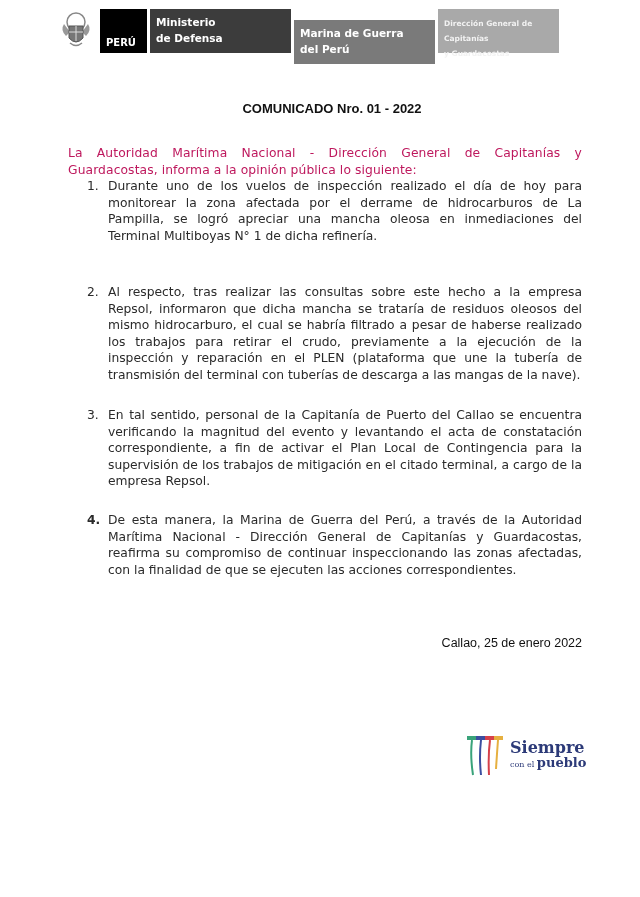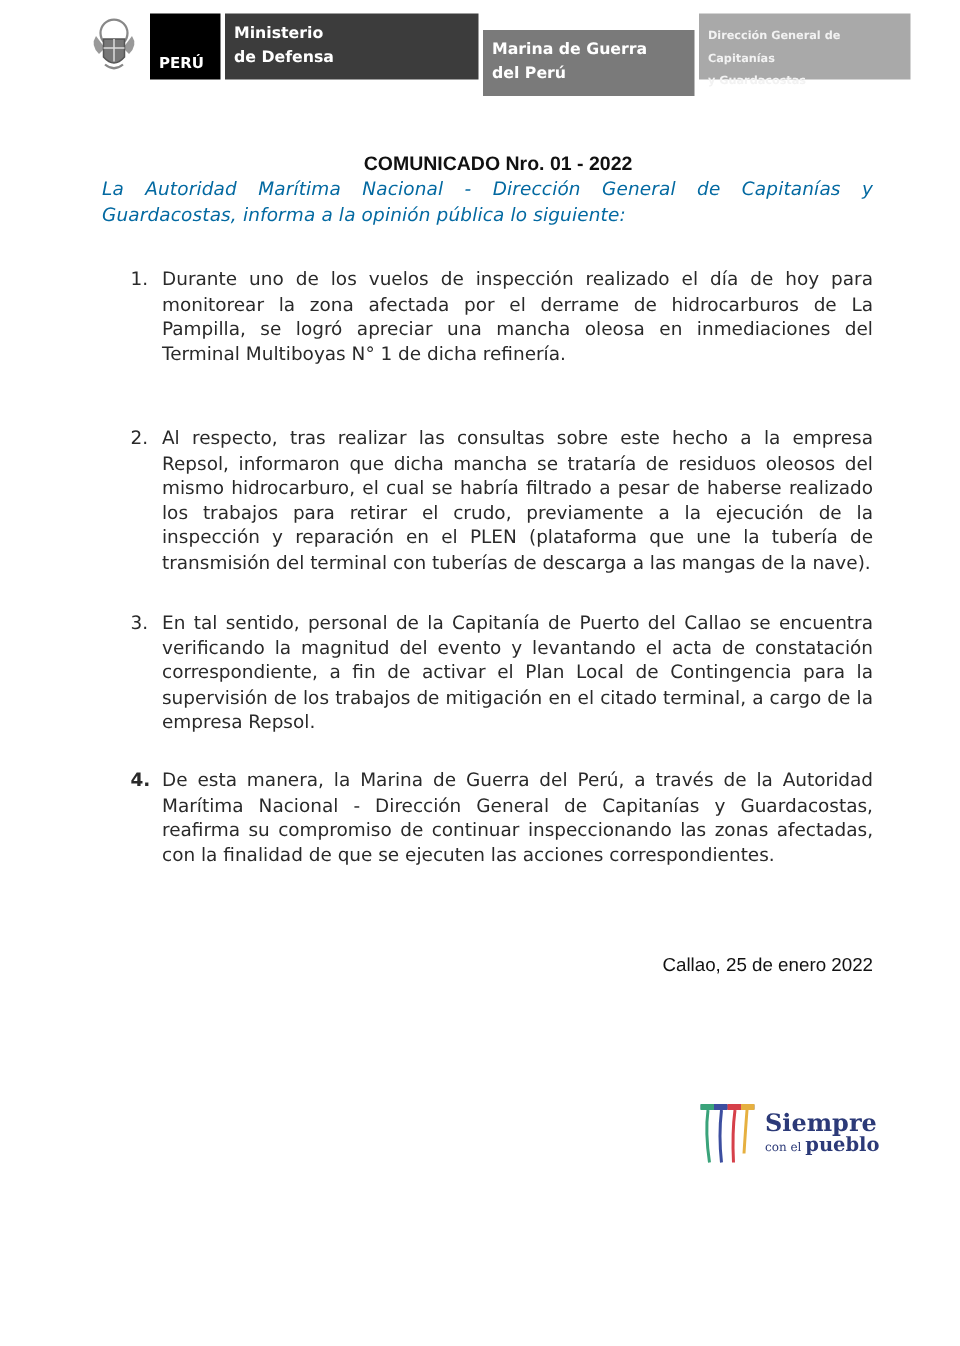--- a/index.html
+++ b/index.html
@@ -4,26 +4,26 @@
 <style>
   html, body { margin: 0; padding: 0; }
   body {
     width: 640px; height: 897px; background: #ffffff; position: relative; overflow: hidden;
     font-family: "Liberation Sans", sans-serif; color: #222;
   }
   .header { position: absolute; top: 8px; left: 56px; height: 46px; display: flex; align-items: stretch; }
   .shield { width: 40px; height: 44px; margin-right: 4px; display: flex; align-items: center; justify-content: center; }
   .hbox { height: 44px; margin-top: 1px; box-sizing: border-box; padding: 5px 6px; color: #fff; font-family: "DejaVu Sans", sans-serif; font-weight: bold; }
   .hb-peru { background: #000; width: 47px; display: flex; align-items: flex-end; font-size: 10px; margin-right: 3px; }
-  .hb-min { background: #3c3c3c; width: 169px; font-size: 10.5px; line-height: 16px; margin-right: 3px; }
+  .hb-min { background: #3c3c3c; width: 141px; font-size: 10.5px; line-height: 16px; margin-right: 3px; }
   .hb-mar { background: #7a7a7a; width: 141px; font-size: 10.5px; line-height: 16px; margin-right: 3px; margin-top: 12px; }
-  .hb-dir { background: #a9a9a9; width: 141px; font-size: 7.5px; line-height: 15px; padding-top: 7px; color: #f2f2f2; }
+  .hb-dir { background: #a9a9a9; width: 121px; font-size: 7.5px; line-height: 15px; padding-top: 7px; color: #f2f2f2; }
 
   .title { position: absolute; top: 101px; left: 0; width: 640px; text-align: center; font-weight: bold; font-size: 13px; color: #111; padding-left: 12px; }
-  .intro { position: absolute; top: 118px; left: 68px; width: 514px; font-size: 13.2px; line-height: 17px; text-align: justify; text-align-last: left; font-family: "DejaVu Sans", sans-serif; font-size: 12.3px; color: #0369a1; letter-spacing: 0.1px; font-style: italic; }
+  .intro { position: absolute; top: 145px; left: 68px; width: 514px; font-size: 13.2px; line-height: 17px; text-align: justify; text-align-last: left; font-family: "DejaVu Sans", sans-serif; font-size: 12.3px; color: #be185d; letter-spacing: 0.1px; }
   .list { position: absolute; left: 87px; width: 495px; font-family: "DejaVu Sans", sans-serif; font-size: 12.3px; line-height: 16.5px; color: #2a2a2a; }
   .item { position: relative; padding-left: 21px; text-align: justify; }
   .num { position: absolute; left: 0; top: 0; }
   .num.bold { font-weight: bold; }
   .date { position: absolute; top: 636px; right: 58px; font-weight: normal; font-size: 12.5px; color: #111; }
   .logo { position: absolute; top: 735px; left: 466px; display: flex; align-items: center; }
   .logo-text { margin-left: 6px; font-family: "DejaVu Serif", serif; color: #2c3a78; font-weight: bold; line-height: 15px; }
   .logo-big { font-size: 16px; }
   .logo-small { font-size: 8px; font-weight: normal; }
   .logo-small b { font-size: 13px; }

